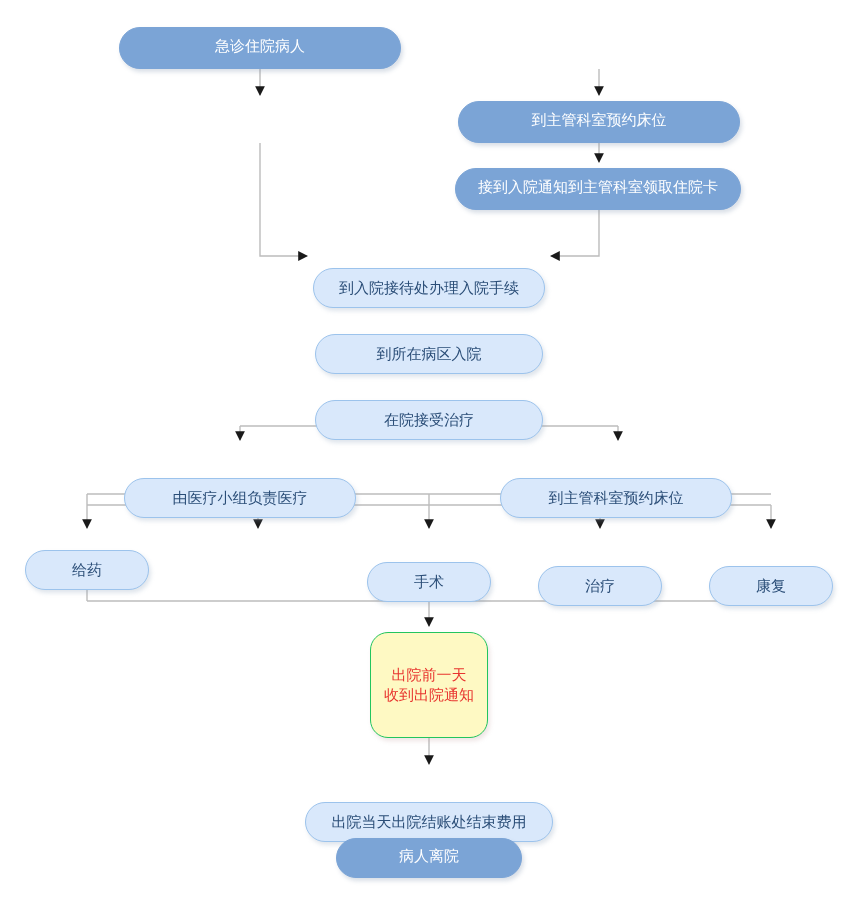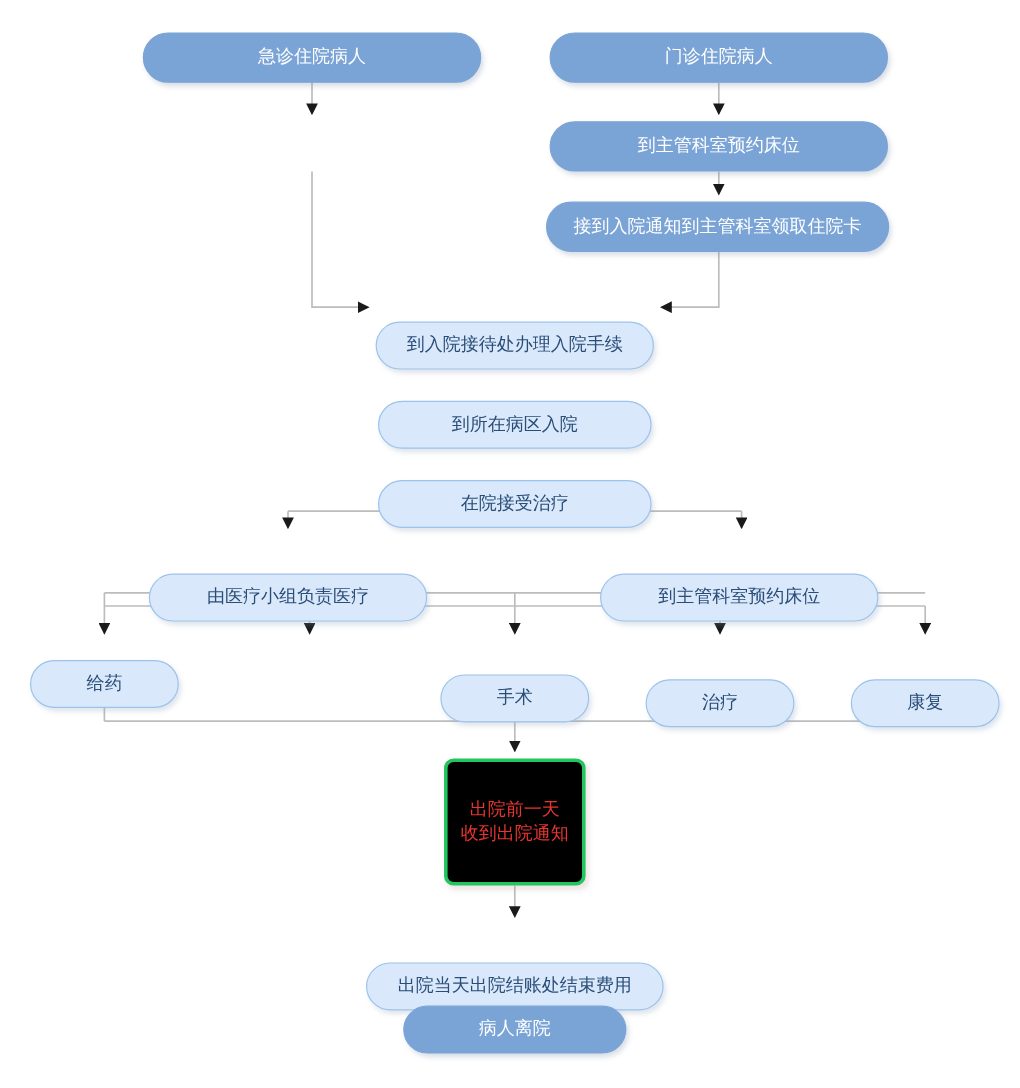--- a/index.html
+++ b/index.html
@@ -36,35 +36,36 @@
     white-space: pre-line;
     z-index: 2;
   }
   .node.dark {
     background: #7ba4d6;
     color: #ffffff;
     border: 1px solid #7ba4d6;
     border-radius: 999px;
     font-size: 15px;
     box-shadow: 2px 3px 4px rgba(130,150,175,0.30);
+    font-family: Liberation Mono, monospace;
   }
   .node.light {
     background: #d9e8fb;
     color: #2a4d77;
     border: 1px solid #9cc3ec;
     border-radius: 999px;
     font-size: 15px;
     box-shadow: 2px 3px 4px rgba(140,160,185,0.28);
     margin-top: 32px;
   }
   .node.alert {
-    background: #000000;
+    background: #fef9c3;
     color: #e8352f;
-    border: 3px solid #22c55e;
-    border-radius: 8px;
+    border: 1px solid #22c55e;
+    border-radius: 18px;
     font-size: 15px;
     box-shadow: 2px 3px 4px rgba(190,150,150,0.25);
   }
 </style>
 </head>
 <body>
 
 <div id="canvas">
 
   <svg id="edges" viewBox="0 0 850 907" width="850" height="907">
@@ -111,21 +112,20 @@
       <path d="M 87 601 L 771 601"></path>
       <path d="M 429 574 L 429 626" marker-end="url(#arrow)"></path>
 
       <path d="M 429 738 L 429 764" marker-end="url(#arrow)"></path>
 
       <path d="M 429 810 L 429 832" marker-end="url(#arrow)"></path>
     </g>
   </svg>
 
   <div class="node dark" style="left:119px; top:27px;  width:282px; height:42px;">急诊住院病人</div>
-  <div class="node dark" style="left:458px; top:27px;  width:282px; height:42px;">门诊住院病人</div>
   <div class="node dark" style="left:455px; top:168px; width:286px; height:42px;">接到入院通知到主管科室领取住院卡</div>
   <div class="node dark" style="left:458px; top:101px; width:282px; height:42px;">到主管科室预约床位</div>
 
   <div class="node light" style="left:313px; top:236px; width:232px; height:40px;">到入院接待处办理入院手续</div>
   <div class="node light" style="left:315px; top:302px; width:228px; height:40px;">到所在病区入院</div>
   <div class="node light" style="left:315px; top:368px; width:228px; height:40px;">在院接受治疗</div>
 
   <div class="node light" style="left:124px; top:446px; width:232px; height:40px;">由医疗小组负责医疗</div>
   <div class="node light" style="left:500px; top:446px; width:232px; height:40px;">到主管科室预约床位</div>
 

